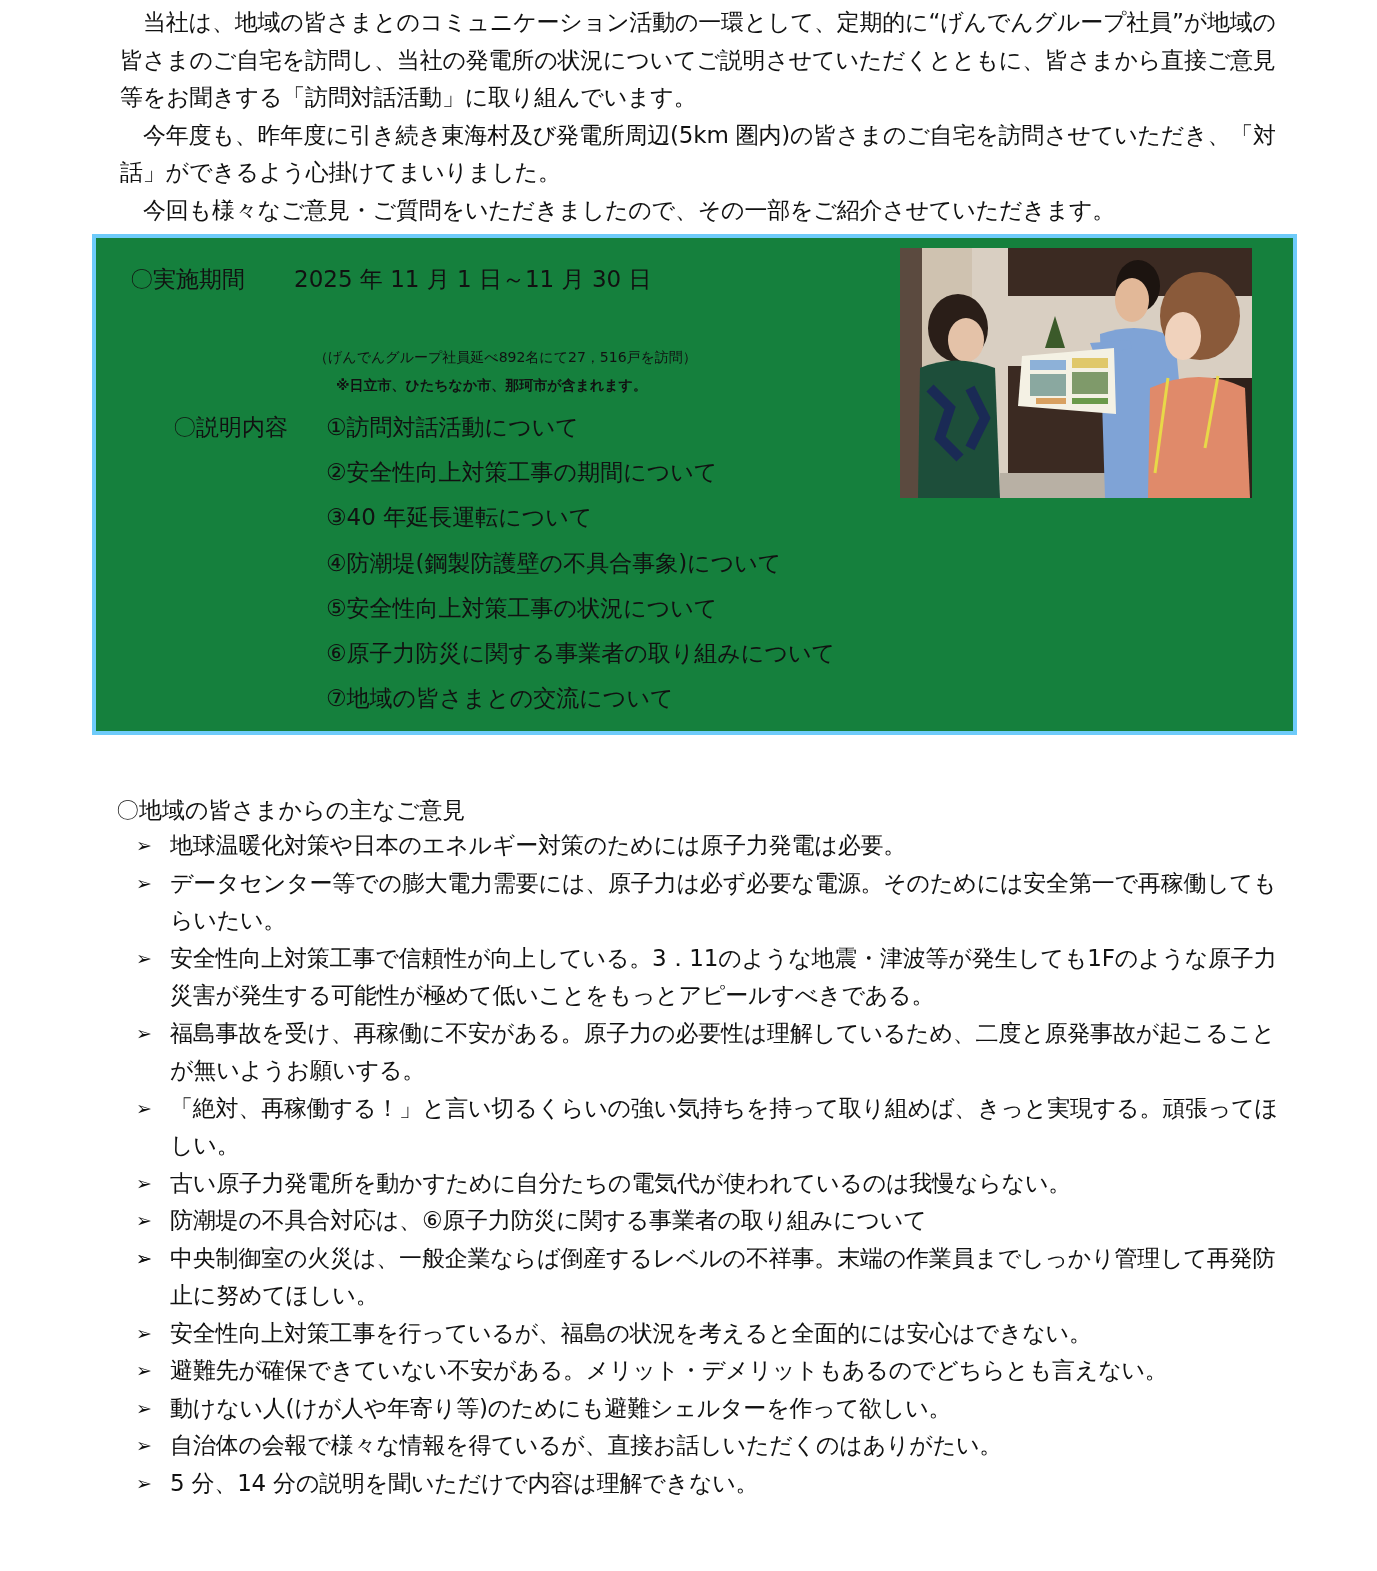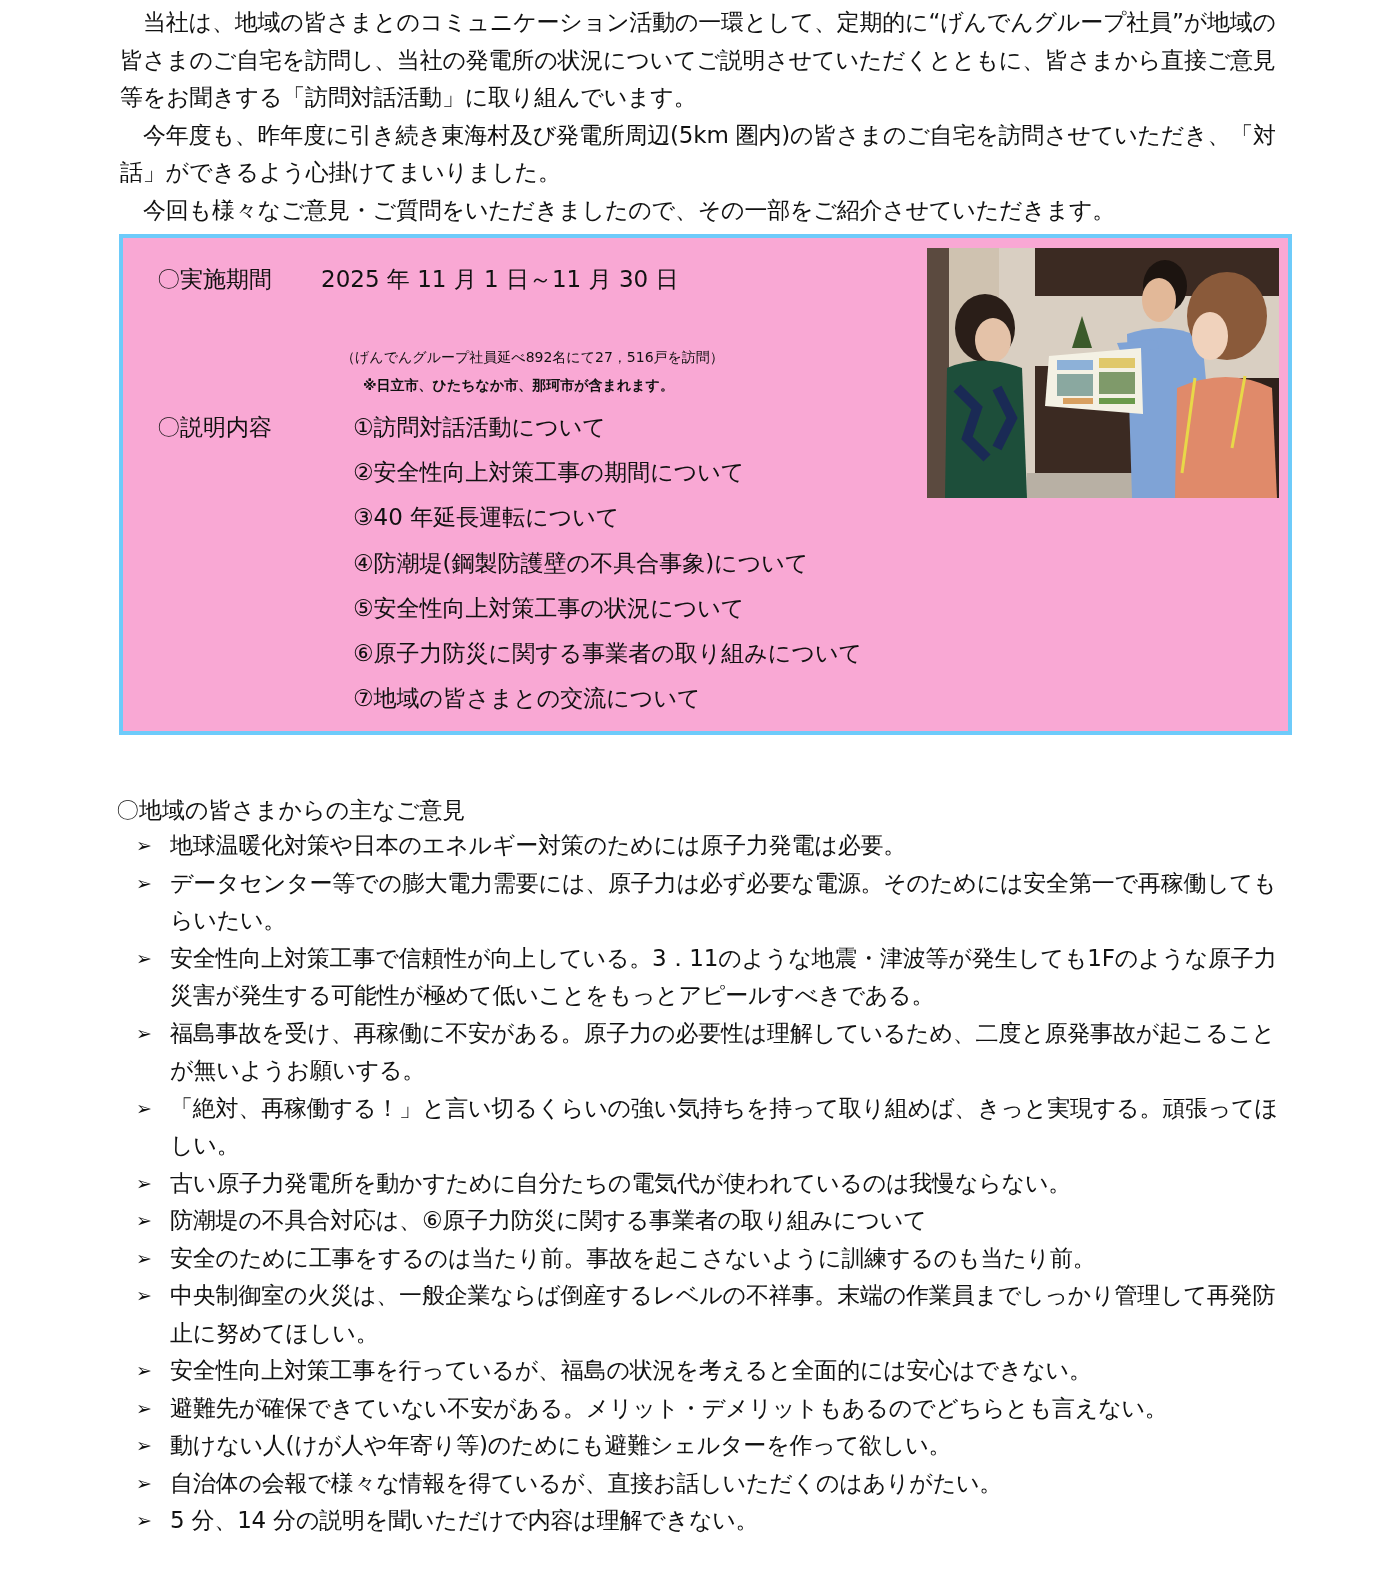--- a/index.html
+++ b/index.html
@@ -30,26 +30,27 @@
       font-size: 23px;
       line-height: 37.5px;
       letter-spacing: -0.2px;
     }
     .intro p {
       margin: 0;
       text-indent: 1em;
     }
     .info-box {
       position: absolute;
-      left: 119px;
+      left: 92px;
       top: 234px;
       width: 1165px;
       height: 493px;
       border: 4px solid #6ECBFA;
-      background: #f9a8d4;
+      background: #15803d;
+      padding-left: 32px;
     }
     .info-row {
       position: absolute;
       left: 34px;
       font-size: 23px;
       line-height: 30px;
       white-space: nowrap;
     }
     .info-label {
       display: inline-block;
@@ -131,21 +132,21 @@
   <div class="info-box">
 
     <div class="info-row" style="top: 26px;">
       <span class="info-label">〇実施期間</span><span class="info-value">2025 年 11 月 1 日～11 月 30 日</span>
     </div>
 
 
     <div class="note-line" style="left: 218px; top: 108px;">（げんでんグループ社員延べ892名にて27，516戸を訪問）</div>
     <div class="note-line" style="left: 240px; top: 136px; font-weight: bold;">※日立市、ひたちなか市、那珂市が含まれます。</div>
 
-    <div class="info-row" style="top: 174px;">
+    <div class="info-row" style="top: 174px; margin-left: 43px;">
       <span class="info-label">〇説明内容</span>
     </div>
 
     <div class="topic" style="top: 174px;">①訪問対話活動について</div>
     <div class="topic" style="top: 219px;">②安全性向上対策工事の期間について</div>
     <div class="topic" style="top: 264px;">③40 年延長運転について</div>
     <div class="topic" style="top: 310px;">④防潮堤(鋼製防護壁の不具合事象)について</div>
     <div class="topic" style="top: 355px;">⑤安全性向上対策工事の状況について</div>
     <div class="topic" style="top: 400px;">⑥原子力防災に関する事業者の取り組みについて</div>
     <div class="topic" style="top: 445px;">⑦地域の皆さまとの交流について</div>
@@ -196,21 +197,21 @@
   <div class="opinions">
     <p class="opinions-heading">〇地域の皆さまからの主なご意見</p>
     <ul class="op-list">
       <li class="op-item"><span class="op-bullet">➢</span><span>地球温暖化対策や日本のエネルギー対策のためには原子力発電は必要。</span></li>
       <li class="op-item"><span class="op-bullet">➢</span><span>データセンター等での膨大電力需要には、原子力は必ず必要な電源。そのためには安全第一で再稼働してもらいたい。</span></li>
       <li class="op-item"><span class="op-bullet">➢</span><span>安全性向上対策工事で信頼性が向上している。3．11のような地震・津波等が発生しても1Fのような原子力災害が発生する可能性が極めて低いことをもっとアピールすべきである。</span></li>
       <li class="op-item"><span class="op-bullet">➢</span><span>福島事故を受け、再稼働に不安がある。原子力の必要性は理解しているため、二度と原発事故が起こることが無いようお願いする。</span></li>
       <li class="op-item"><span class="op-bullet">➢</span><span>「絶対、再稼働する！」と言い切るくらいの強い気持ちを持って取り組めば、きっと実現する。頑張ってほしい。</span></li>
       <li class="op-item"><span class="op-bullet">➢</span><span>古い原子力発電所を動かすために自分たちの電気代が使われているのは我慢ならない。</span></li>
       <li class="op-item"><span class="op-bullet">➢</span><span>防潮堤の不具合対応は、⑥原子力防災に関する事業者の取り組みについて</span></li>
-      <li class="op-item"><span class="op-bullet">➢</span><span>安全のために工事をするのは当たり前。事故を起こさないように訓練するのも当たり前。</span></li>
+      <li class="op-item"><span class="op-bullet">➢</span></li>
       <li class="op-item"><span class="op-bullet">➢</span><span>中央制御室の火災は、一般企業ならば倒産するレベルの不祥事。末端の作業員までしっかり管理して再発防止に努めてほしい。</span></li>
       <li class="op-item"><span class="op-bullet">➢</span><span>安全性向上対策工事を行っているが、福島の状況を考えると全面的には安心はできない。</span></li>
       <li class="op-item"><span class="op-bullet">➢</span><span>避難先が確保できていない不安がある。メリット・デメリットもあるのでどちらとも言えない。</span></li>
       <li class="op-item"><span class="op-bullet">➢</span><span>動けない人(けが人や年寄り等)のためにも避難シェルターを作って欲しい。</span></li>
       <li class="op-item"><span class="op-bullet">➢</span><span>自治体の会報で様々な情報を得ているが、直接お話しいただくのはありがたい。</span></li>
       <li class="op-item"><span class="op-bullet">➢</span><span>5 分、14 分の説明を聞いただけで内容は理解できない。</span></li>
     </ul>
   </div>
 
 </div>

